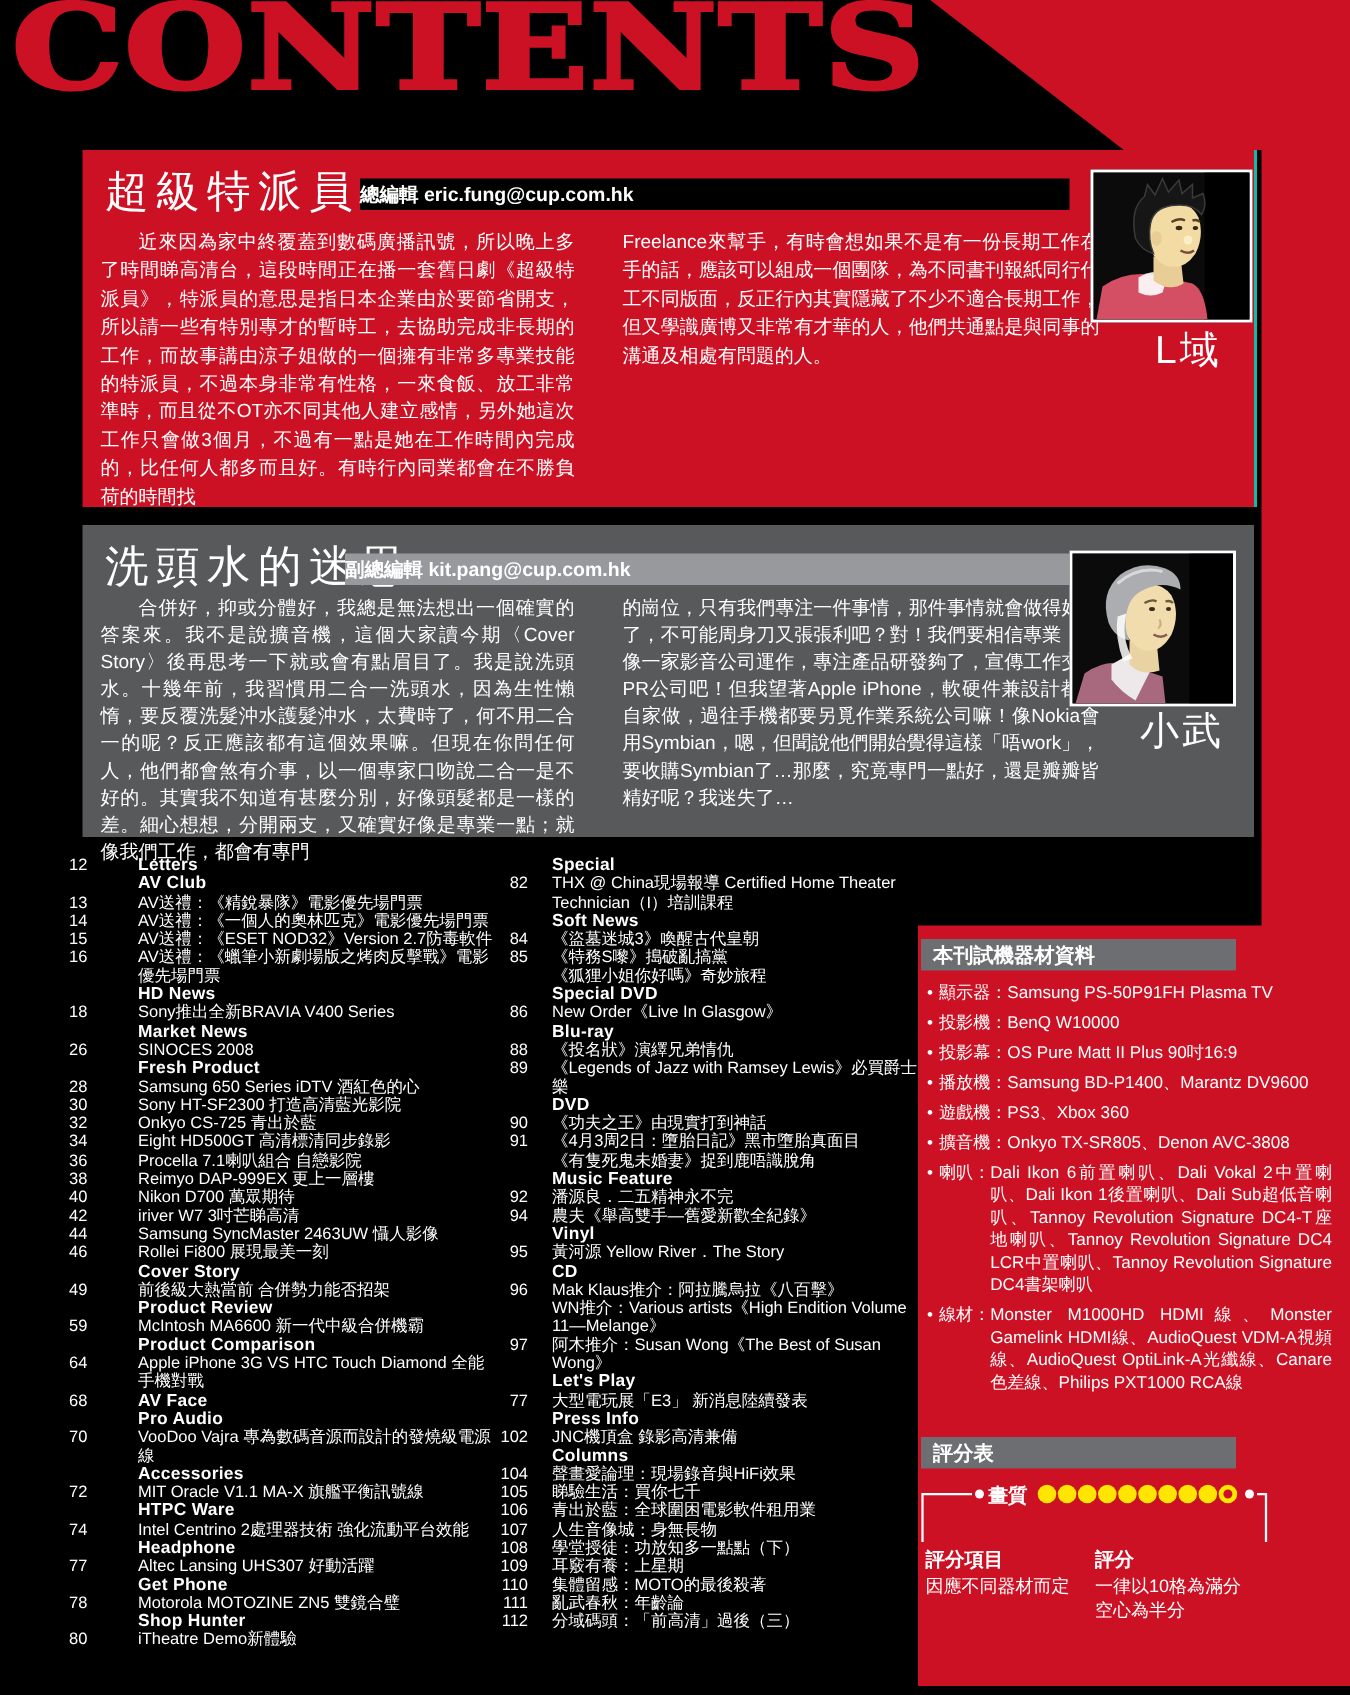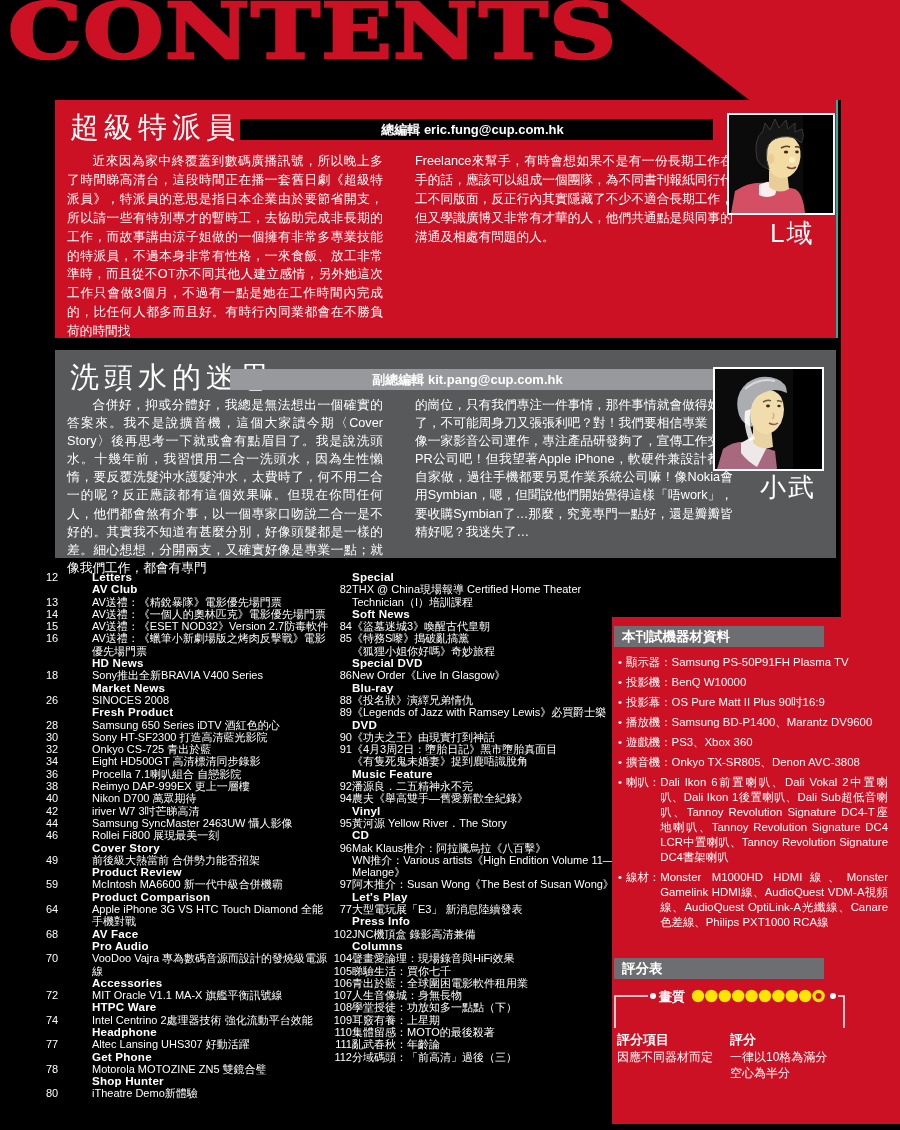--- a/index.html
+++ b/index.html
@@ -14,21 +14,21 @@
   .corner-red{position:absolute;left:610px;top:0;width:290px;height:100px;background:#CC1125;
         clip-path:polygon(3.5% 0,100% 0,100% 100%,48% 100%);}
   .band-red{position:absolute;left:841px;top:0;width:59px;height:1125px;background:#CC1125;}
 
   
   .ed-box{position:absolute;left:55px;width:781px;color:#fff;}
   .box1{top:100px;height:238px;background:#CC1125;border-right:2px solid #14b8a6;}
   .box2{top:350px;height:208px;background:#58595B;}
   .ed-title{position:absolute;left:15px;top:8px;font-size:29px;font-weight:normal;
         letter-spacing:5px;color:#fff;font-family:"Liberation Sans","DejaVu Sans",sans-serif;}
-  .ed-bar{position:absolute;top:19px;height:21px;line-height:21px;text-align:center;
+  .ed-bar{position:absolute;top:19px;height:21px;line-height:21px;text-align:left;
         padding-right:8px;font-size:13px;font-weight:bold;color:#fff;}
   .box1 .ed-bar{left:185px;width:465px;background:#000;}
   .box2 .ed-bar{left:175px;width:475px;background:#97999C;}
   .ed-col{position:absolute;font-size:12.7px;text-align:justify;color:#fff;}
   .box1 .ed-col{top:52px;line-height:18.9px;}
   .box2 .ed-col{top:46px;line-height:18.1px;}
   .colA{left:12px;width:316px;}
   .colB{left:360px;width:318px;}
   .indent{text-indent:2em;}
   .portrait{position:absolute;background:#0b0b0b;border:2px solid #fff;}
@@ -39,21 +39,21 @@
   .pl1{left:715px;top:116px;}
   .pl2{left:705px;top:120px;}
 
   
   .toc{position:absolute;top:571px;color:#fff;font-size:11px;line-height:12.3px;}
   .toc1{left:46px;width:286px;}
   .toc2{left:326px;width:288px;}
   .c-row{display:flex;align-items:flex-start;}
   .c-num{flex:none;padding-right:0;}
   .toc1 .c-num{width:46px;text-align:left;}
-  .toc2 .c-num{width:26px;text-align:right;margin-right:0;}
+  .toc2 .c-num{width:26px;text-align:right;margin-right:16px;}
   .c-txt{flex:1;}
   .c-row.b .c-txt{font-weight:bold;font-size:11.6px;letter-spacing:.2px;}
 
   
   .sidebar{position:absolute;left:612px;top:617px;width:288px;height:508px;background:#CC1125;}
   .side-bar-title{position:absolute;left:2px;height:21px;line-height:21px;background:#6D6E71;
         color:#fff;font-weight:bold;font-size:13.5px;padding-left:8px;box-sizing:border-box;}
   .eq-bar{top:9px;width:210px;}
   .rate-bar{top:341px;width:210px;}
   .eq-list{position:absolute;left:6px;top:38px;width:270px;color:#fff;font-size:11.4px;line-height:15px;}

